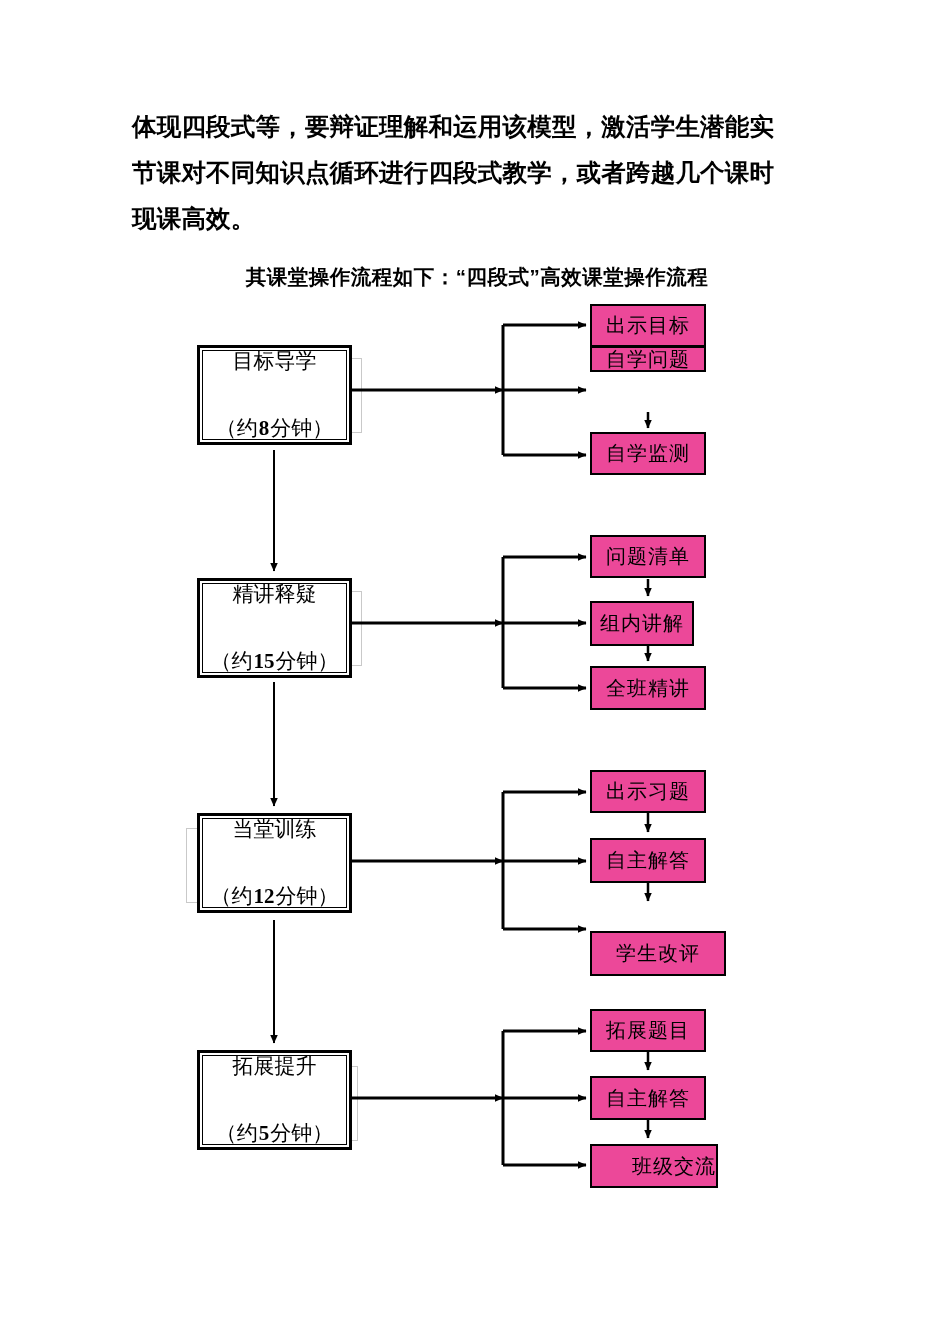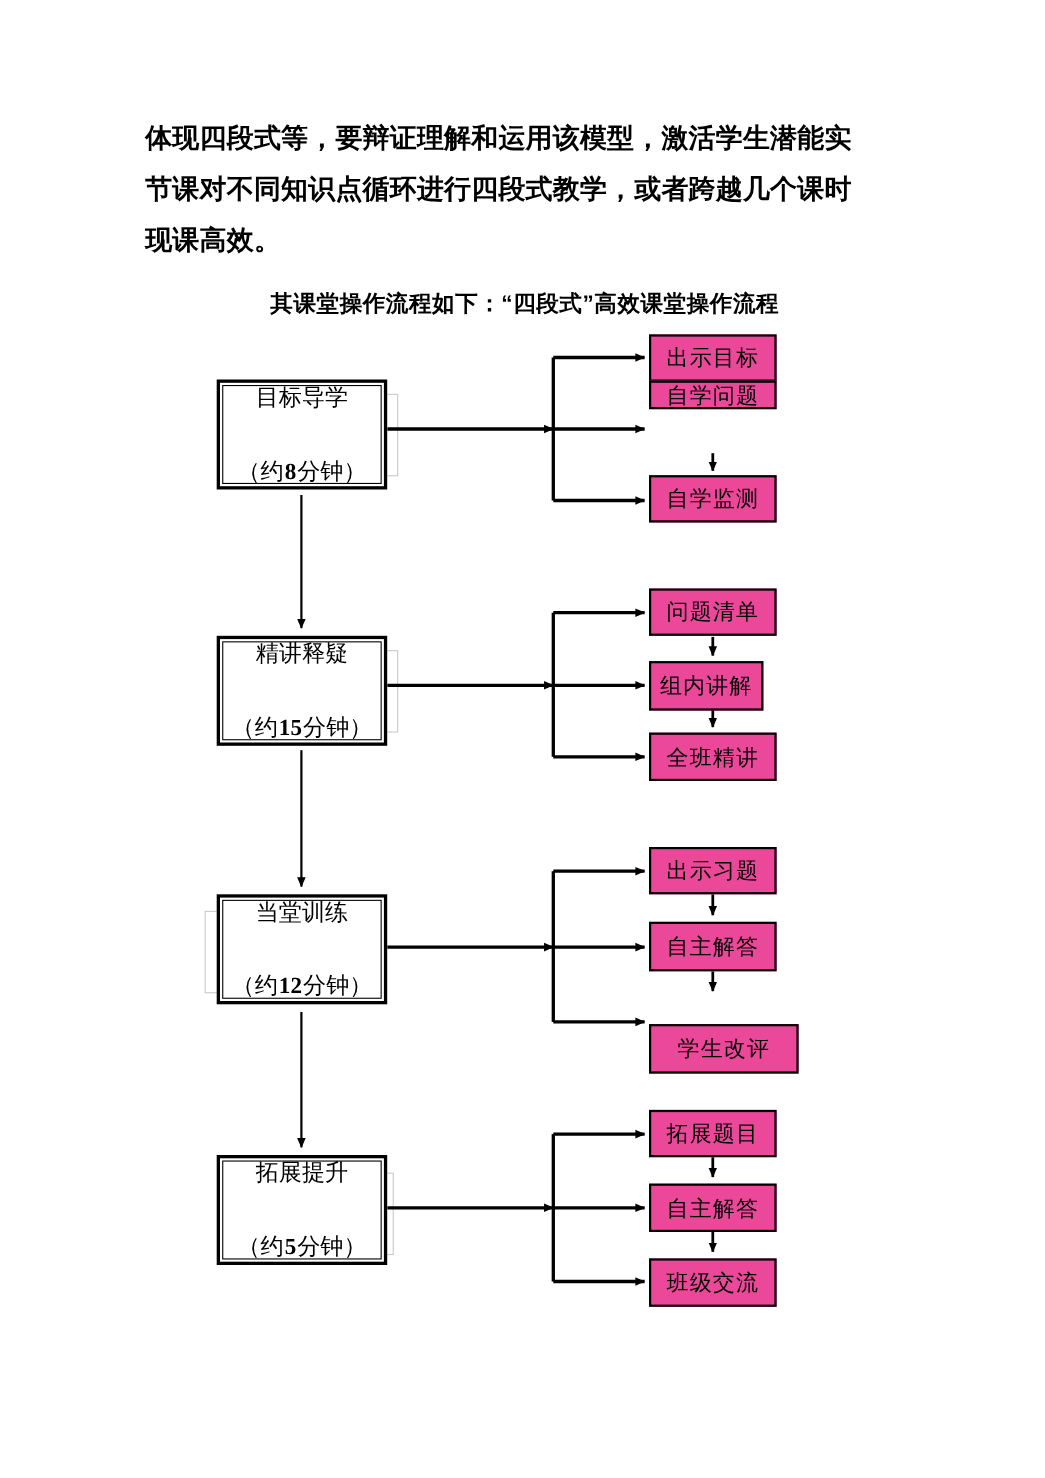--- a/index.html
+++ b/index.html
@@ -257,17 +257,17 @@
         <span>（约</span><b>5</b><span>分钟）</span>
       </span>
     </div>
   </div>
   <div class="leaf" style="left:590px; top:1009px; width:116px; height:43px;">
     <span>拓展题目</span>
   </div>
   <div class="leaf" style="left:590px; top:1076px; width:116px; height:44px;">
     <span>自主解答</span>
   </div>
-  <div class="leaf" style="left:590px; top:1144px; width:116px; height:44px;">
+  <div class="leaf" style="left:590px; top:1144px; width:128px; height:44px;justify-content:flex-end;">
     <span>班级交流</span>
   </div>
 
 </div>
 
 </body></html>

